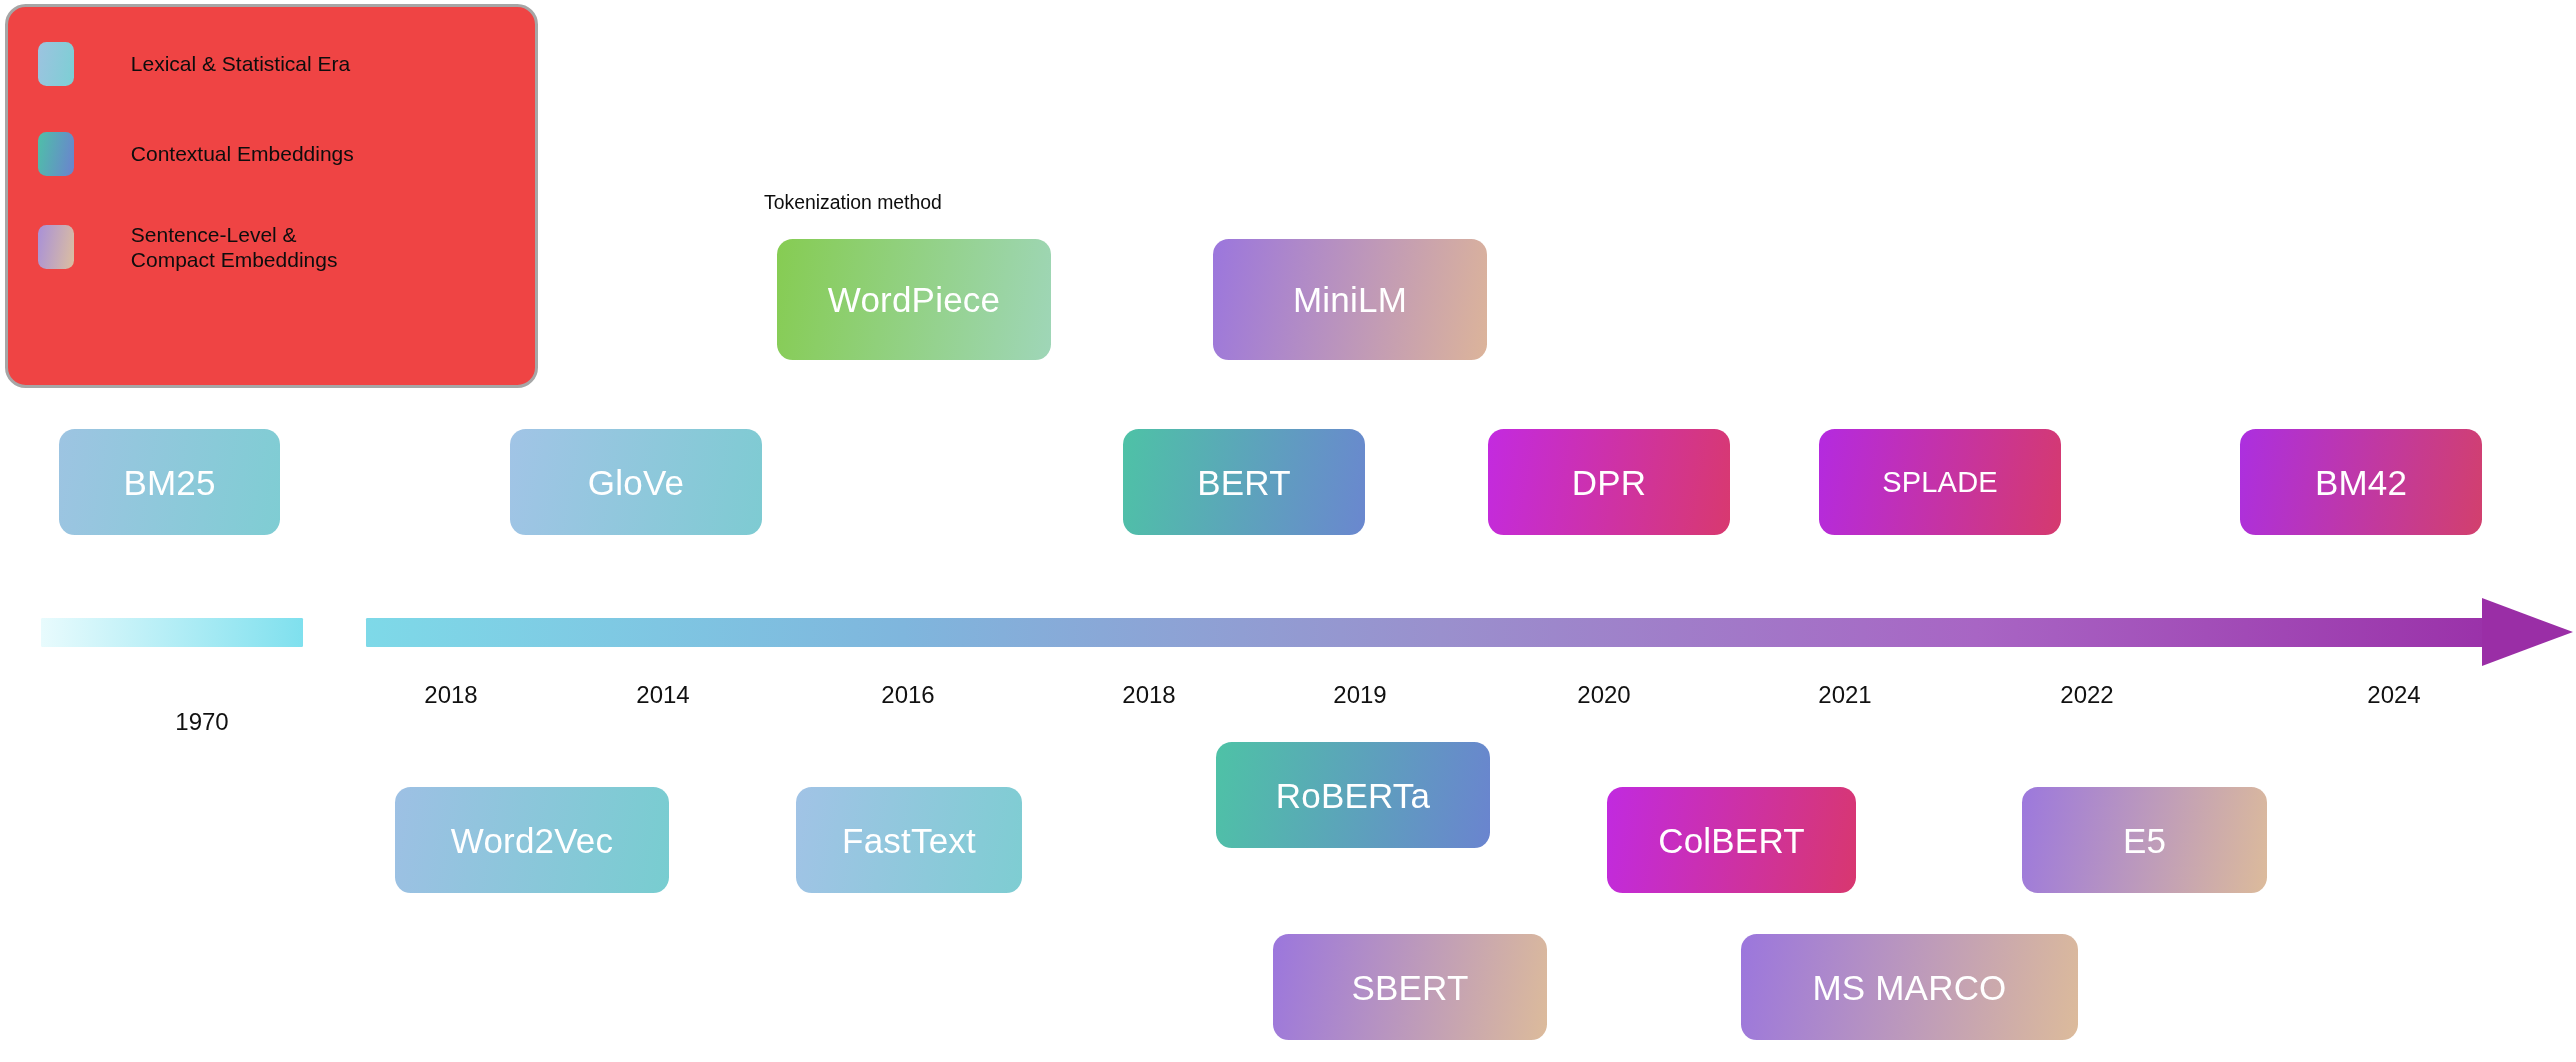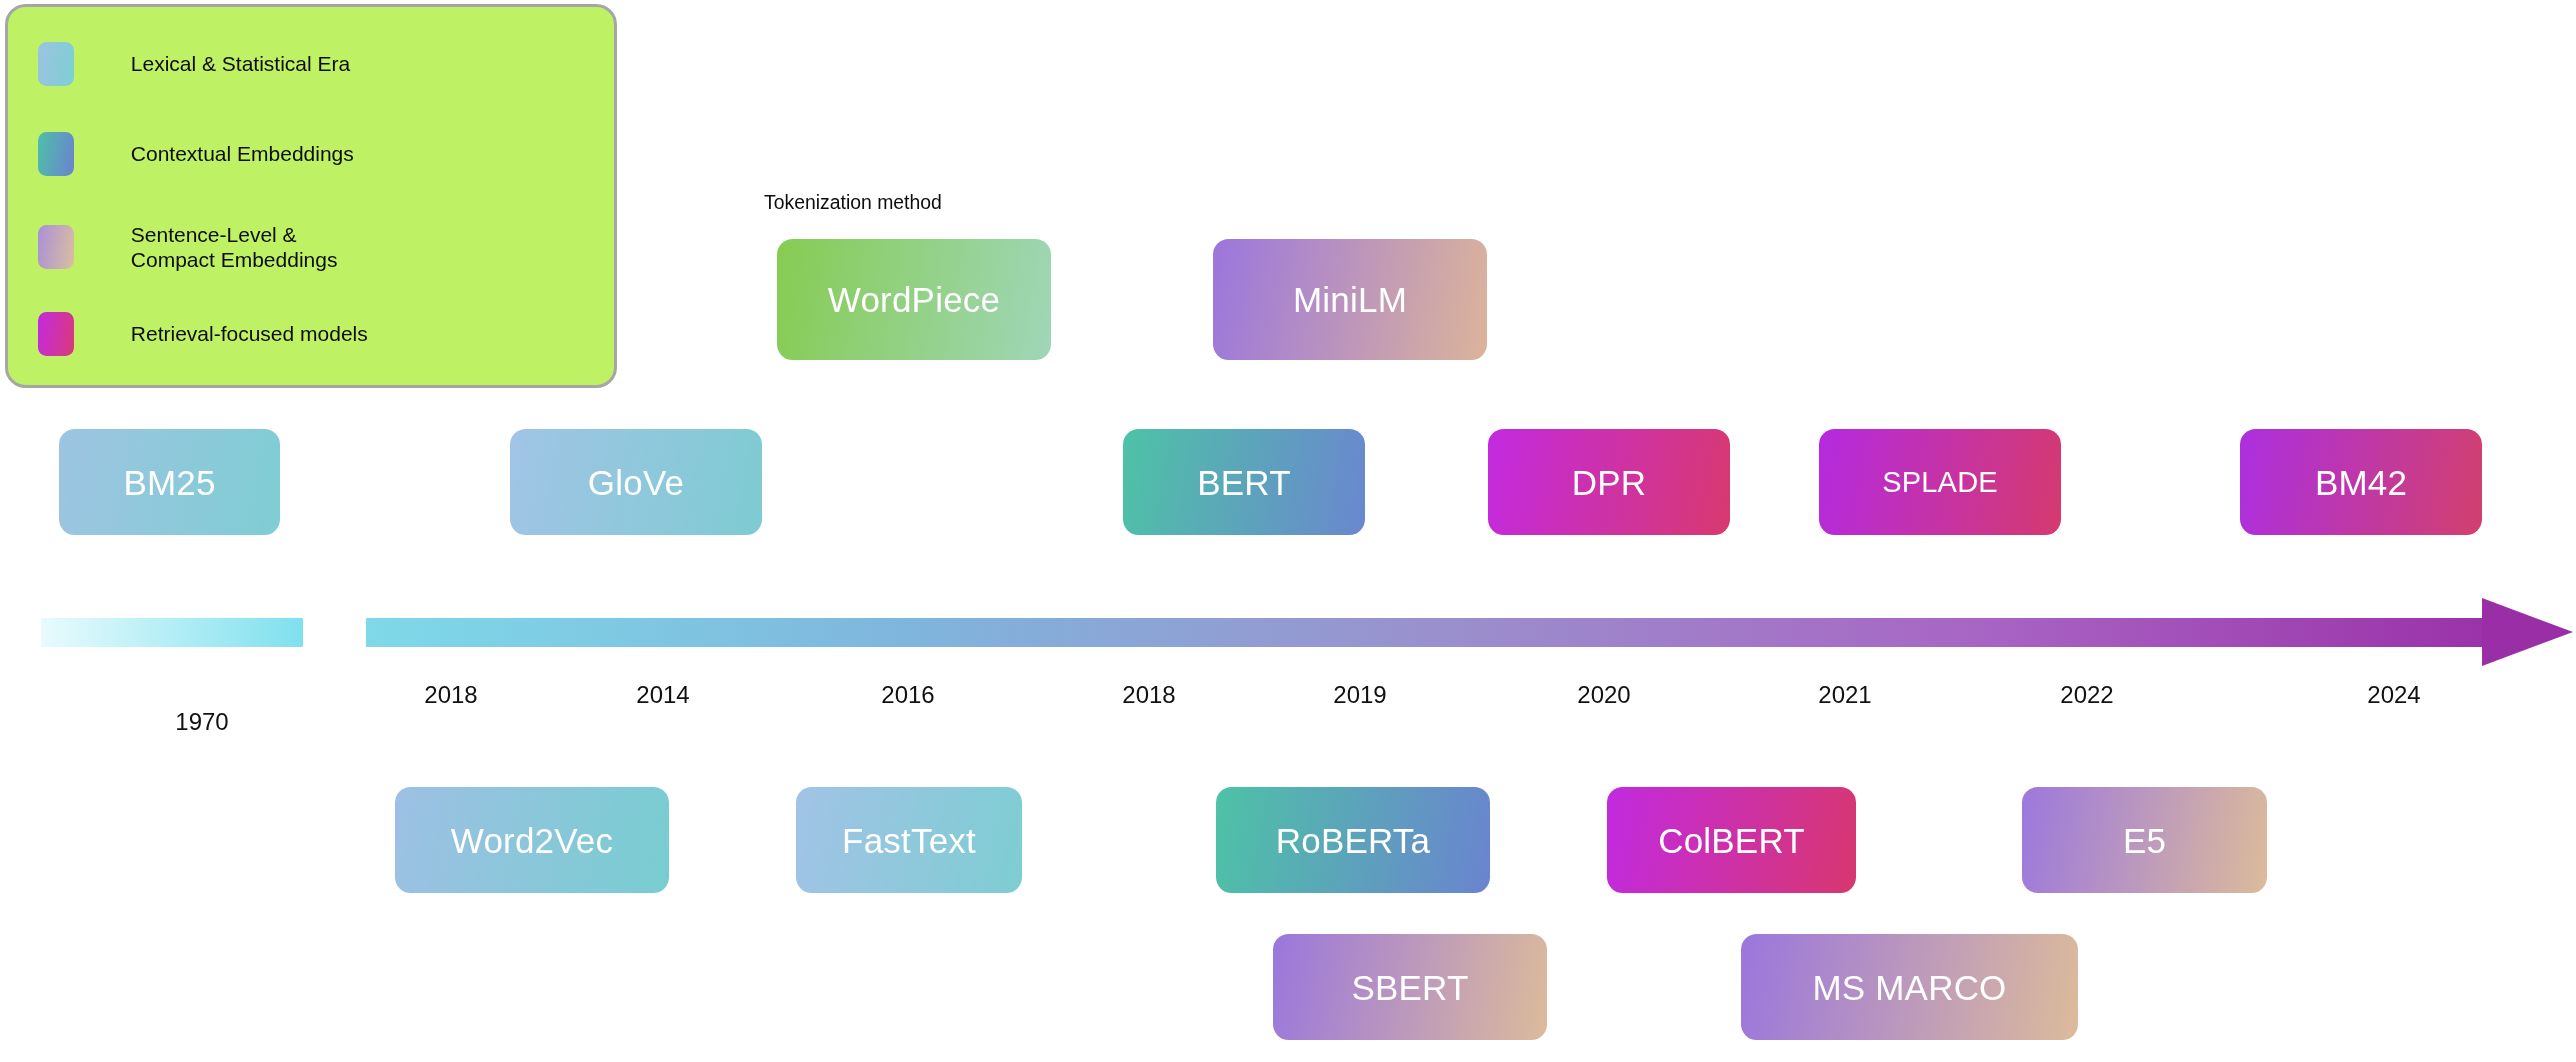--- a/index.html
+++ b/index.html
@@ -18,26 +18,26 @@
     height: 1062px;
     background: #ffffff;
     overflow: hidden;
   }
 
   
   #legend {
     position: absolute;
     left: 4.8px;
     top: 3.6px;
-    width: 612px;
+    width: 533px;
     height: 384px;
     box-sizing: border-box;
     border: 3px solid #a6a6a6;
     border-radius: 20.6px;
-    background: #bef264;
+    background: #ef4444;
   }
   .legend-row {
     position: absolute;
     left: 30px;
     display: flex;
     align-items: center;
   }
   .legend-swatch {
     width: 36px;
     height: 44px;
@@ -112,24 +112,20 @@
     </div>
     <div class="legend-row" id="legend-row-1" style="top:125px;">
       <div class="legend-swatch" style="background: linear-gradient(100deg, rgb(78, 192, 168) 0%, rgb(107, 130, 207) 100%);"></div>
       <div class="legend-label">Contextual Embeddings</div>
     </div>
     <div class="legend-row" id="legend-row-2" style="top:215px;">
       <div class="legend-swatch" style="background: linear-gradient(100deg, rgb(168, 144, 216) 0%, rgb(220, 191, 160) 100%);"></div>
       <div class="legend-label">Sentence-Level &amp;
 Compact Embeddings</div>
     </div>
-    <div class="legend-row" id="legend-row-3" style="top:305px;">
-      <div class="legend-swatch" style="background: linear-gradient(100deg, rgb(196, 42, 224) 0%, rgb(217, 58, 121) 100%);"></div>
-      <div class="legend-label">Retrieval-focused models</div>
-    </div>
   </div>
 
   <div class="annotation" id="annot-tokenization" style="left:764px; top:191px;">Tokenization method</div>
 
   <div id="axis-stub" style="left: 41px; top: 618px; width: 262px; height: 29px; background: linear-gradient(90deg, rgb(232, 251, 253) 0%, rgb(127, 224, 238) 100%);"></div>
   <div id="axis-shaft" style="left: 366px; top: 618px; width: 2148px; height: 29px; background: linear-gradient(90deg, rgb(126, 217, 232), rgb(127, 182, 221), rgb(154, 144, 205), rgb(168, 101, 196), rgb(154, 47, 168));"></div>
   <div id="axis-head" style="left: 2482px; top: 598px; width: 0px; height: 0px; border-top: 34px solid transparent; border-bottom: 34px solid transparent; border-left: 91px solid rgb(154, 46, 166);"></div>
 
   <div id="years-layer">
       <div class="year" style="left: 166px; top: 708px; margin-left: 36px;">1970</div>
@@ -168,21 +164,21 @@
       </div>
       <div class="chip" style="left: 2240px; top: 429px; width: 242px; height: 106px; background: linear-gradient(100deg, rgb(172, 47, 224) 0%, rgb(210, 64, 109) 100%);">
         <span class="chip-label" style="font-size: 35px;">BM42</span>
       </div>
       <div class="chip" style="left: 395px; top: 787px; width: 274px; height: 106px; background: linear-gradient(100deg, rgb(157, 192, 228) 0%, rgb(120, 205, 208) 100%);">
         <span class="chip-label" style="font-size: 35px;">Word2Vec</span>
       </div>
       <div class="chip" style="left: 796px; top: 787px; width: 226px; height: 106px; background: linear-gradient(100deg, rgb(161, 195, 230) 0%, rgb(126, 205, 210) 100%);">
         <span class="chip-label" style="font-size: 35px;">FastText</span>
       </div>
-      <div class="chip" style="left: 1216px; top: 787px; width: 274px; height: 106px; background: linear-gradient(100deg, rgb(78, 194, 166) 0%, rgb(106, 132, 207) 100%);">
+      <div class="chip" style="left: 1216px; top: 742px; width: 274px; height: 106px; background: linear-gradient(100deg, rgb(78, 194, 166) 0%, rgb(106, 132, 207) 100%);">
         <span class="chip-label" style="font-size: 35px;">RoBERTa</span>
       </div>
       <div class="chip" style="left: 1607px; top: 787px; width: 249px; height: 106px; background: linear-gradient(100deg, rgb(193, 42, 224) 0%, rgb(216, 55, 111) 100%);">
         <span class="chip-label" style="font-size: 35px;">ColBERT</span>
       </div>
       <div class="chip" style="left: 2022px; top: 787px; width: 245px; height: 106px; background: linear-gradient(100deg, rgb(156, 120, 221) 0%, rgb(220, 187, 155) 100%);">
         <span class="chip-label" style="font-size: 35px;">E5</span>
       </div>
       <div class="chip" style="left: 1273px; top: 934px; width: 274px; height: 106px; background: linear-gradient(100deg, rgb(155, 118, 221) 0%, rgb(220, 187, 155) 100%);">
         <span class="chip-label" style="font-size: 35px;">SBERT</span>

